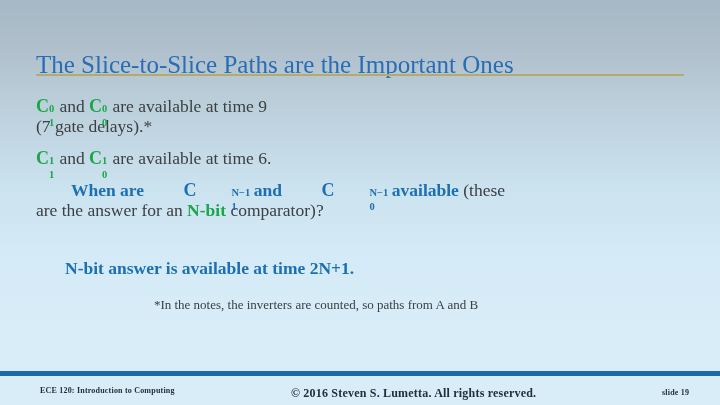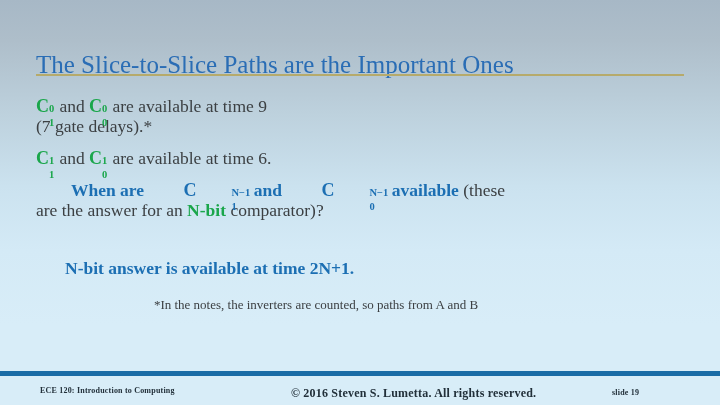--- a/index.html
+++ b/index.html
@@ -165,21 +165,21 @@
     left: 265px;
     top: 10px;
     font-size: 12px;
     font-weight: bold;
     color: #22303a;
     letter-spacing: 0.2px;
     margin-left: 26px;
   }
   .footer-right {
     position: absolute;
-    left: 612px;
+    left: 662px;
     top: 12px;
     font-size: 8px;
     font-weight: bold;
     color: #22303a;
     letter-spacing: 0.2px;
   }
 </style>
 </head>
 <body>
 

